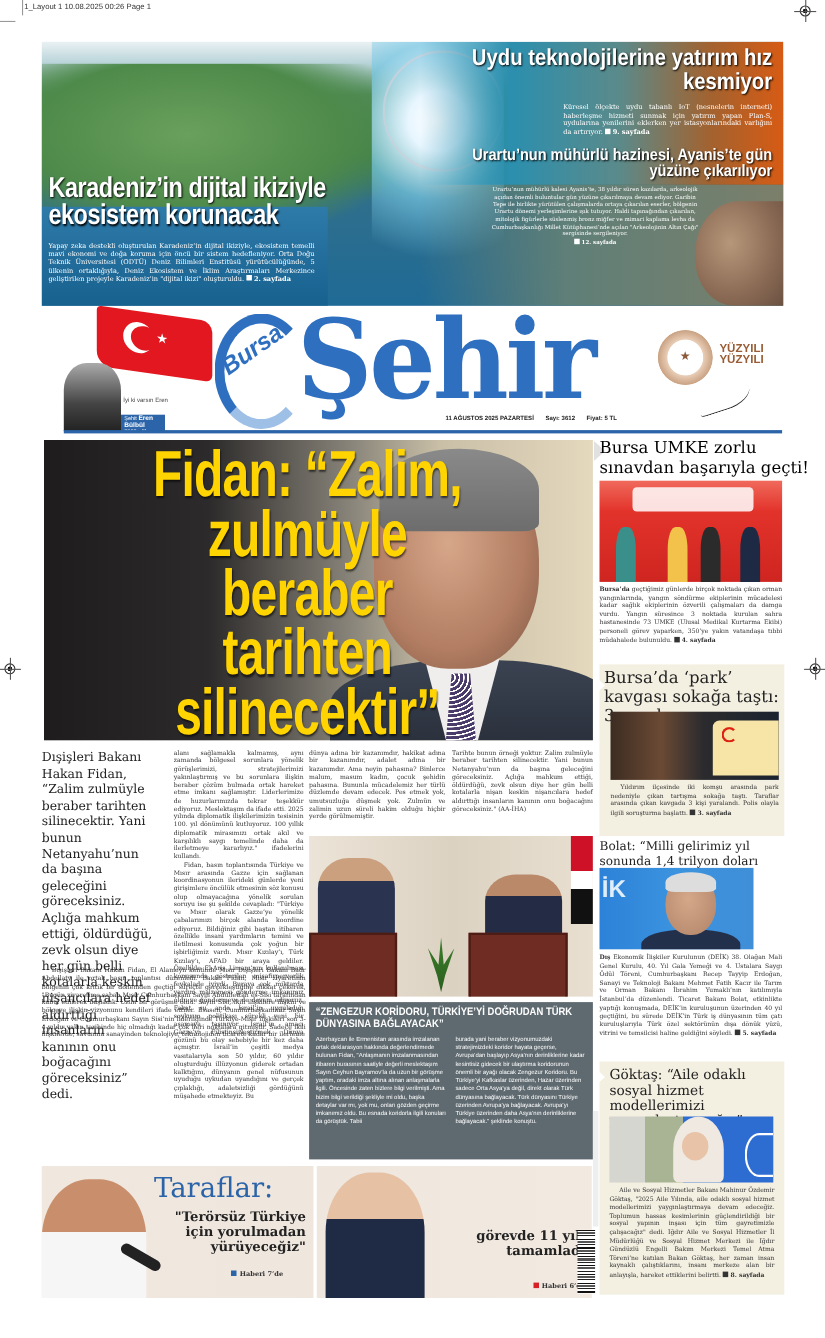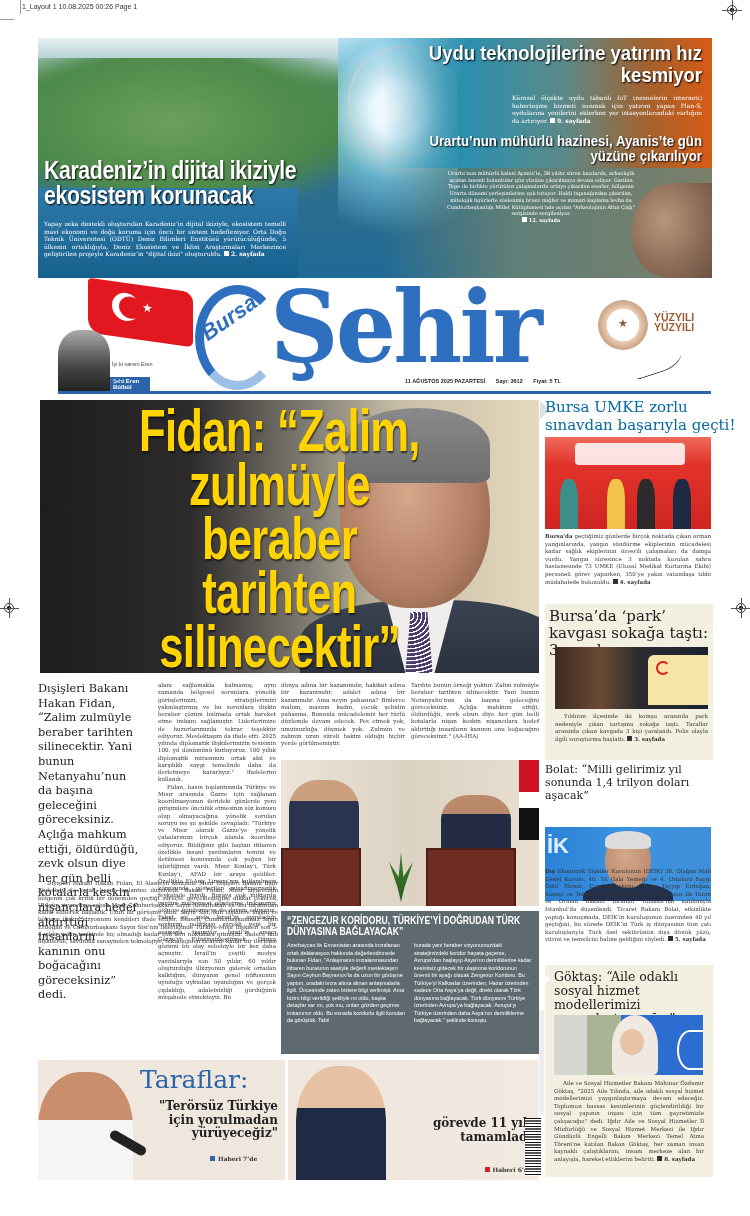--- a/index.html
+++ b/index.html
@@ -94,33 +94,33 @@
   .yerli-ref::before { content: ""; display: inline-block; width: 5px; height: 5px; background: #2b64a8; margin-right: 3px; }
   .erd-h { position: absolute; right: 6px; top: 3px; width: 170px; text-align: right; font: 17px/17.5px "DejaVu Serif", serif; color: #d71f26; }
   .erd-q { position: absolute; right: 6px; top: 56px; width: 150px; text-align: right; font: bold 12px/14px "DejaVu Serif", serif; color: #222; }
   .erd-ref { position: absolute; right: 6px; top: 106px; font: bold 6px "DejaVu Serif", serif; color: #333; }
   .erd-ref::before { content: ""; display: inline-block; width: 5px; height: 5px; background: #d71f26; margin-right: 3px; }
 
   .barcode { position: absolute; left: 525px; top: 1118px; width: 16px; height: 58px; background: repeating-linear-gradient(180deg,#111 0 1px,#fff 1px 2px,#555 2px 4px,#fff 4px 5px,#222 5px 6px,#fff 6px 8px); }
   .grey-strip { position: absolute; left: 539px; top: 1010px; width: 5px; height: 105px; background: #eee; }
 
   
-  .rc-h1 { position: absolute; left: 545px; top: 398px; width: 200px; font: 15px/18px "DejaVu Serif", serif; color: #0369a1; }
+  .rc-h1 { position: absolute; left: 545px; top: 398px; width: 200px; font: 15px/18px "DejaVu Serif", serif; color: #000000; }
   .umke-photo { position: absolute; left: 545px; top: 437px; width: 166px; height: 92px; background: linear-gradient(180deg,#f06a5b 0%, #e2332b 30%, #cf2520 100%); overflow: hidden; }
   .umke-photo .tent { position: absolute; left: 30px; top: 6px; width: 110px; height: 22px; background: #fff; opacity: 0.85; border-radius: 4px; }
   .umke-photo .pp { position: absolute; bottom: 0; width: 18px; height: 50px; border-radius: 40% 40% 0 0; }
   .rc-text { position: absolute; left: 545px; width: 166px; font: 5.5px/7.6px "DejaVu Serif", serif; color: #333; text-align: justify; }
   .rc-text b.lead-word { font-weight: bold; }
   .box-beige { position: absolute; left: 545px; width: 168px; background: #f3efe1; }
   .park-h { position: absolute; left: 549px; top: 608px; width: 165px; font: 15px/17px "DejaVu Serif", serif; color: #222; }
   .park-photo { position: absolute; left: 555px; top: 647px; width: 153px; height: 62px; background: linear-gradient(90deg,#3c2c22 0%,#6b4a34 30%, #2b2b2e 55%, #1b2330 100%); overflow: hidden; }
   .park-photo .amb { position: absolute; right: 0; top: 8px; width: 60px; height: 50px; background: #f6e5a6; border-radius: 6px 0 0 0; }
   .park-photo .amb::after { content: ""; position: absolute; left: 8px; top: 6px; width: 10px; height: 10px; border-radius: 50%; border: 2px solid #d21; border-right-color: transparent; }
   .bolat-h { position: absolute; left: 545px; top: 763px; width: 170px; font: 11px/13px "DejaVu Serif", serif; color: #222; }
-  .bolat-photo { position: absolute; left: 545px; top: 827px; width: 166px; height: 74px; background: linear-gradient(90deg,#2b82d8,#3c93df 50%,#3f8ed8); overflow: hidden; }
+  .bolat-photo { position: absolute; left: 545px; top: 789px; width: 140px; height: 74px; background: linear-gradient(90deg,#2b82d8,#3c93df 50%,#3f8ed8); overflow: hidden; }
   .bolat-photo .face { position: absolute; left: 60px; top: 6px; width: 46px; height: 55px; border-radius: 48%; background: radial-gradient(ellipse at 45% 40%, #d5a88a, #b28367); }
   .bolat-photo .hair { position: absolute; left: 60px; top: 4px; width: 46px; height: 18px; border-radius: 50% 50% 20% 20%; background: #ddd; }
   .bolat-photo .suit { position: absolute; left: 38px; top: 56px; width: 90px; height: 30px; border-radius: 45% 45% 0 0; background: #23304c; }
   .bolat-photo .big { position: absolute; left: 2px; top: 6px; font: bold 22px "Liberation Sans", sans-serif; color: rgba(255,255,255,0.85); }
   .goktas-h { position: absolute; left: 554px; top: 970px; width: 165px; font: 12.5px/14px "DejaVu Serif", serif; color: #222; }
   .goktas-photo { position: absolute; left: 554px; top: 1015px; width: 149px; height: 60px; background: linear-gradient(90deg,#d5d6cf 0 22%, #a8b494 22% 45%, #2d6cd0 45%); overflow: hidden; }
   .goktas-photo .hijab { position: absolute; left: 58px; top: 0; width: 46px; height: 60px; border-radius: 50% 50% 10% 10%; background: #efe9e2; }
   .goktas-photo .face { position: absolute; left: 66px; top: 14px; width: 24px; height: 26px; border-radius: 50%; background: #e8c3a8; }
   .goktas-photo .seal { position: absolute; right: 0; top: 15px; width: 26px; height: 40px; border-radius: 50% 0 0 50%; border: 2px solid #fff; border-right: none; }
 

